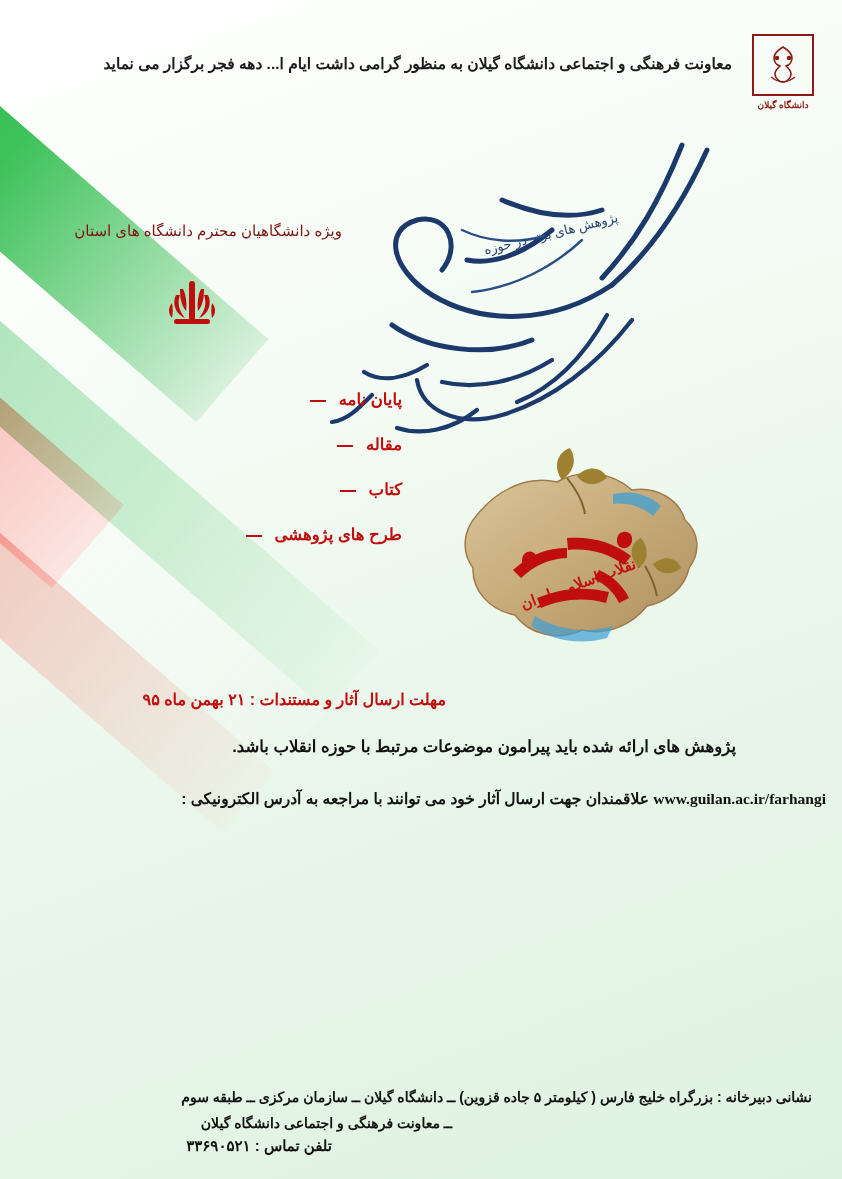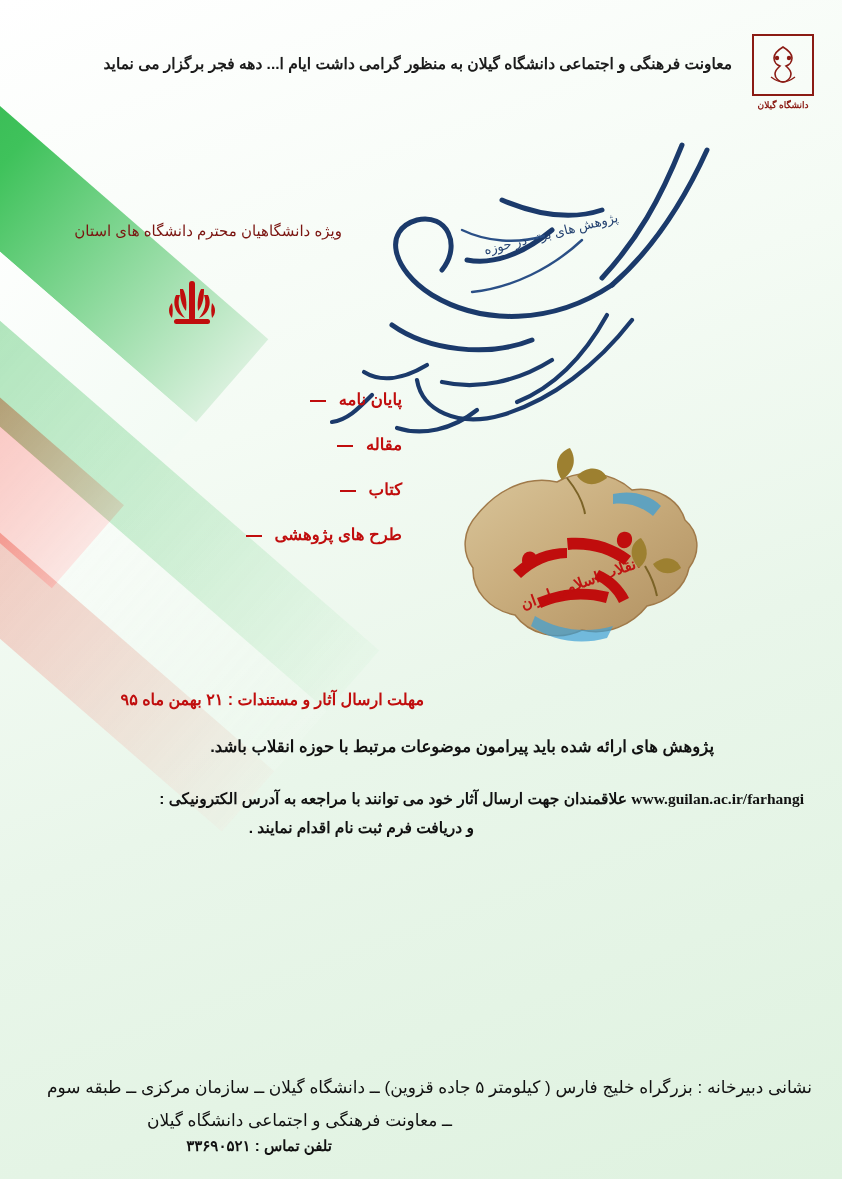--- a/index.html
+++ b/index.html
@@ -166,21 +166,21 @@
     height: 2px;
     background: #c00d0d;
     vertical-align: middle;
     margin-right: 8px;
   }
 
   
   .body-block {
     position: absolute;
     top: 690px;
-    right: 38px;
+    right: 16px;
     left: 30px;
     z-index: 6;
     text-align: right;
   }
   .line-deadline {
     font-size: 16px;
     font-weight: bold;
     color: #c00d0d;
     margin-bottom: 28px;
     padding-right: 380px;
@@ -229,22 +229,22 @@
   
   .footer {
     position: absolute;
     bottom: 24px;
     right: 30px;
     left: 30px;
     text-align: right;
     z-index: 6;
   }
   .footer .addr-line {
-    font-size: 17px;
-    font-weight: normal;
+    font-size: 14px;
+    font-weight: bold;
     color: #111;
     line-height: 1.9;
   }
   .footer .addr-line.second { padding-right: 360px; }
   .footer .phone {
     margin-top: 0;
     font-size: 15px;
     font-weight: bold;
     color: #111;
     padding-right: 480px;
@@ -379,21 +379,20 @@
       <span class="dash"></span>
     </div>
   </div>
 
   <div class="body-block">
     <div class="line-deadline">مهلت ارسال آثار و مستندات : ۲۱ بهمن ماه ۹۵</div>
     <div class="line-topic">پژوهش های ارائه شده باید پیرامون موضوعات مرتبط با حوزه انقلاب باشد.</div>
     <div class="line-apply">
       <span class="url">www.guilan.ac.ir/farhangi</span>
       <span>علاقمندان جهت ارسال آثار خود می توانند با مراجعه به آدرس الکترونیکی :</span>
-      <span class="second">و دریافت  فرم ثبت نام اقدام  نمایند .</span>
     </div>
   </div>
 
   <div class="footer">
     <div class="addr-line">نشانی دبیرخانه : بزرگراه خلیج فارس ( کیلومتر ۵ جاده  قزوین) ــ دانشگاه گیلان ــ سازمان مرکزی ــ طبقه سوم</div>
     <div class="addr-line second">ــ معاونت فرهنگی و اجتماعی دانشگاه گیلان</div>
     <div class="phone">تلفن تماس : ۳۳۶۹۰۵۲۱</div>
   </div>
 
 </div>

